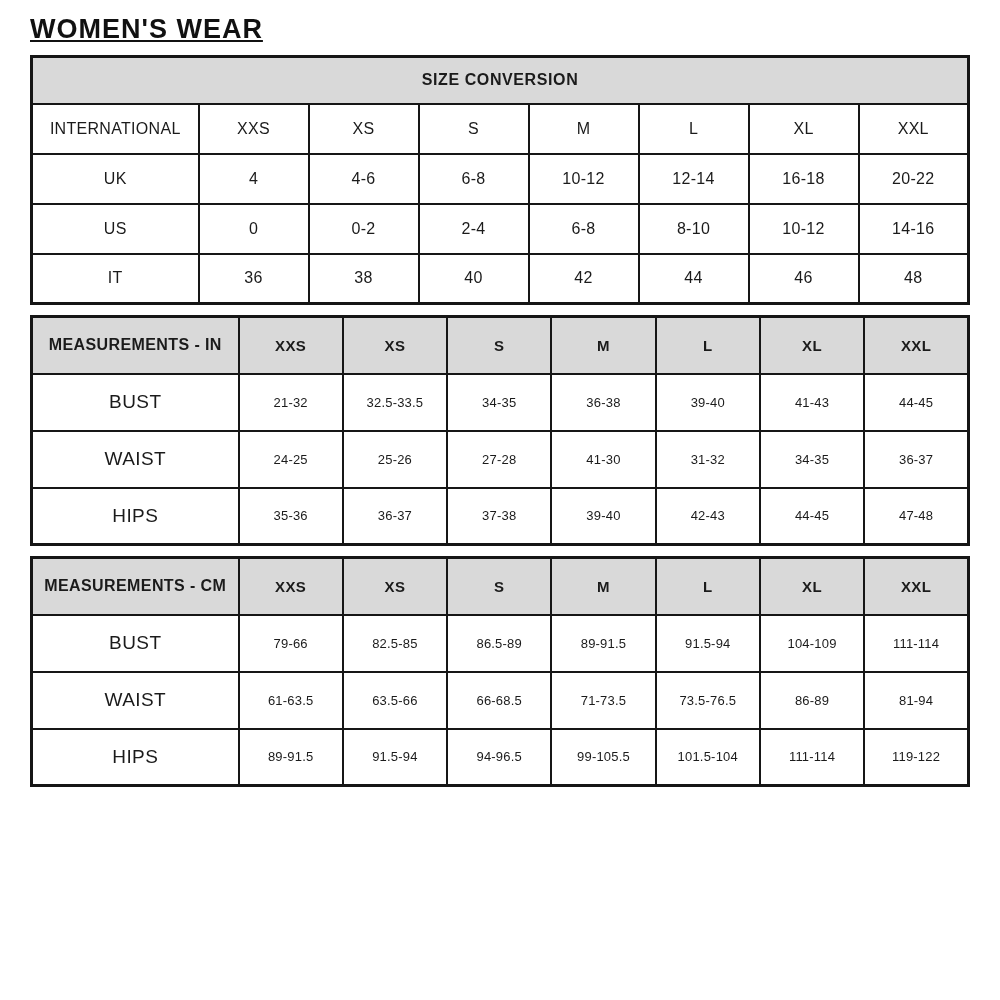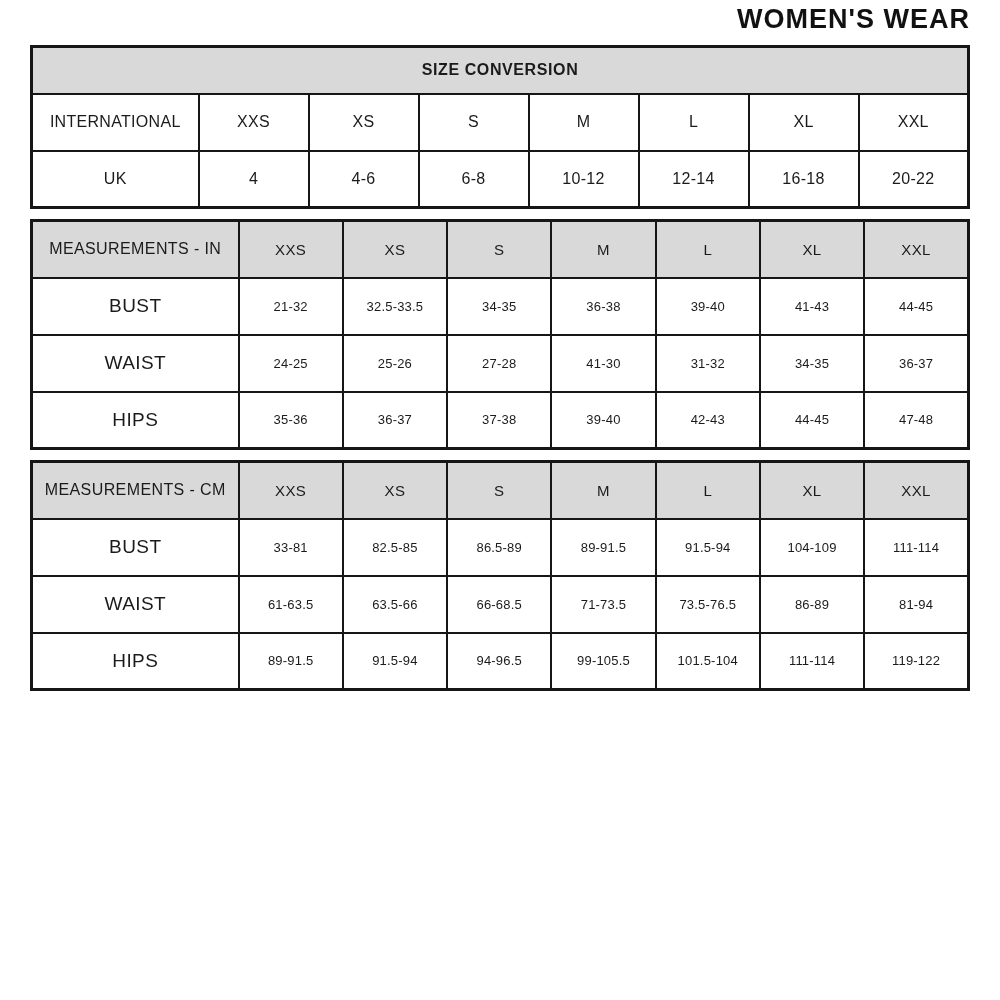--- a/index.html
+++ b/index.html
@@ -9,49 +9,49 @@
   }
   *{box-sizing:border-box;}
   html,body{margin:0;padding:0;}
   body{
     width:1000px;height:1000px;background:#ffffff;
     font-family:"Liberation Sans", sans-serif;
     color:var(--text-c);
   }
   .page{padding:0 30px;}
   .title{
-    margin:0;padding:5px 0 12px;
-    text-align:right;
+    margin:0;padding:15px 0 12px;
+    text-align:left;
     font-size:27px;font-weight:700;letter-spacing:1px;
-    line-height:28px;color:#111;
+    line-height:28px;color:#111;text-decoration:underline;
   }
   table.tbl{
     width:940px;border-collapse:collapse;table-layout:fixed;
     border:3px solid var(--border-c);
   }
   table.tbl td{
     border:2px solid var(--border-c);
     text-align:center;vertical-align:middle;
     padding:0 2px;overflow:hidden;white-space:nowrap;
   }
   
-  .t1 tr{height:57px;}
+  .t1 tr{height:50px;}
   .t1 tr.banner-row{height:47px;}
   .t1 td{font-size:16px;font-weight:500;letter-spacing:.3px;}
   .t1 td.banner{
     background:var(--header-bg);font-weight:700;font-size:16px;letter-spacing:.6px;
   }
   .t1 col.c-label{width:167px;}
   
   .tm{margin-top:10px;}
   .tm tr{height:57px;}
   .tm td{font-size:13px;font-weight:500;letter-spacing:.2px;}
   .tm td.rowlabel{font-size:19px;letter-spacing:.4px;}
   .tm tr.ghead td{
-    background:var(--header-bg);font-weight:400;font-size:15px;letter-spacing:.4px;
+    background:var(--header-bg);font-weight:700;font-size:15px;letter-spacing:.4px;
   }
   .tm tr.ghead td.rowlabel{font-size:16px;}
   .tm col.c-label{width:207px;}
 </style>
 </head>
 <body>
 
 <div class="page">
 
   <h1 class="title">WOMEN'S WEAR</h1>
@@ -83,20 +83,40 @@
         </tr>
         <tr>
           <td class="rowlabel">UK</td>
           <td>4</td>
           <td>4-6</td>
           <td>6-8</td>
           <td>10-12</td>
           <td>12-14</td>
           <td>16-18</td>
           <td>20-22</td>
+        </tr>
+        <tr>
+          <td class="rowlabel">US</td>
+          <td>0</td>
+          <td>0-2</td>
+          <td>2-4</td>
+          <td>6-8</td>
+          <td>8-10</td>
+          <td>10-12</td>
+          <td>14-16</td>
+        </tr>
+        <tr>
+          <td class="rowlabel">IT</td>
+          <td>36</td>
+          <td>38</td>
+          <td>40</td>
+          <td>42</td>
+          <td>44</td>
+          <td>46</td>
+          <td>48</td>
         </tr>
       </tbody>
   </table>
 
   <table class="tbl tm">
     <colgroup>
       <col class="c-label">
         <col>
         <col>
         <col>
@@ -166,21 +186,21 @@
           <td>XXS</td>
           <td>XS</td>
           <td>S</td>
           <td>M</td>
           <td>L</td>
           <td>XL</td>
           <td>XXL</td>
         </tr>
         <tr>
           <td class="rowlabel">BUST</td>
-          <td>33-81</td>
+          <td>79-66</td>
           <td>82.5-85</td>
           <td>86.5-89</td>
           <td>89-91.5</td>
           <td>91.5-94</td>
           <td>104-109</td>
           <td>111-114</td>
         </tr>
         <tr>
           <td class="rowlabel">WAIST</td>
           <td>61-63.5</td>

